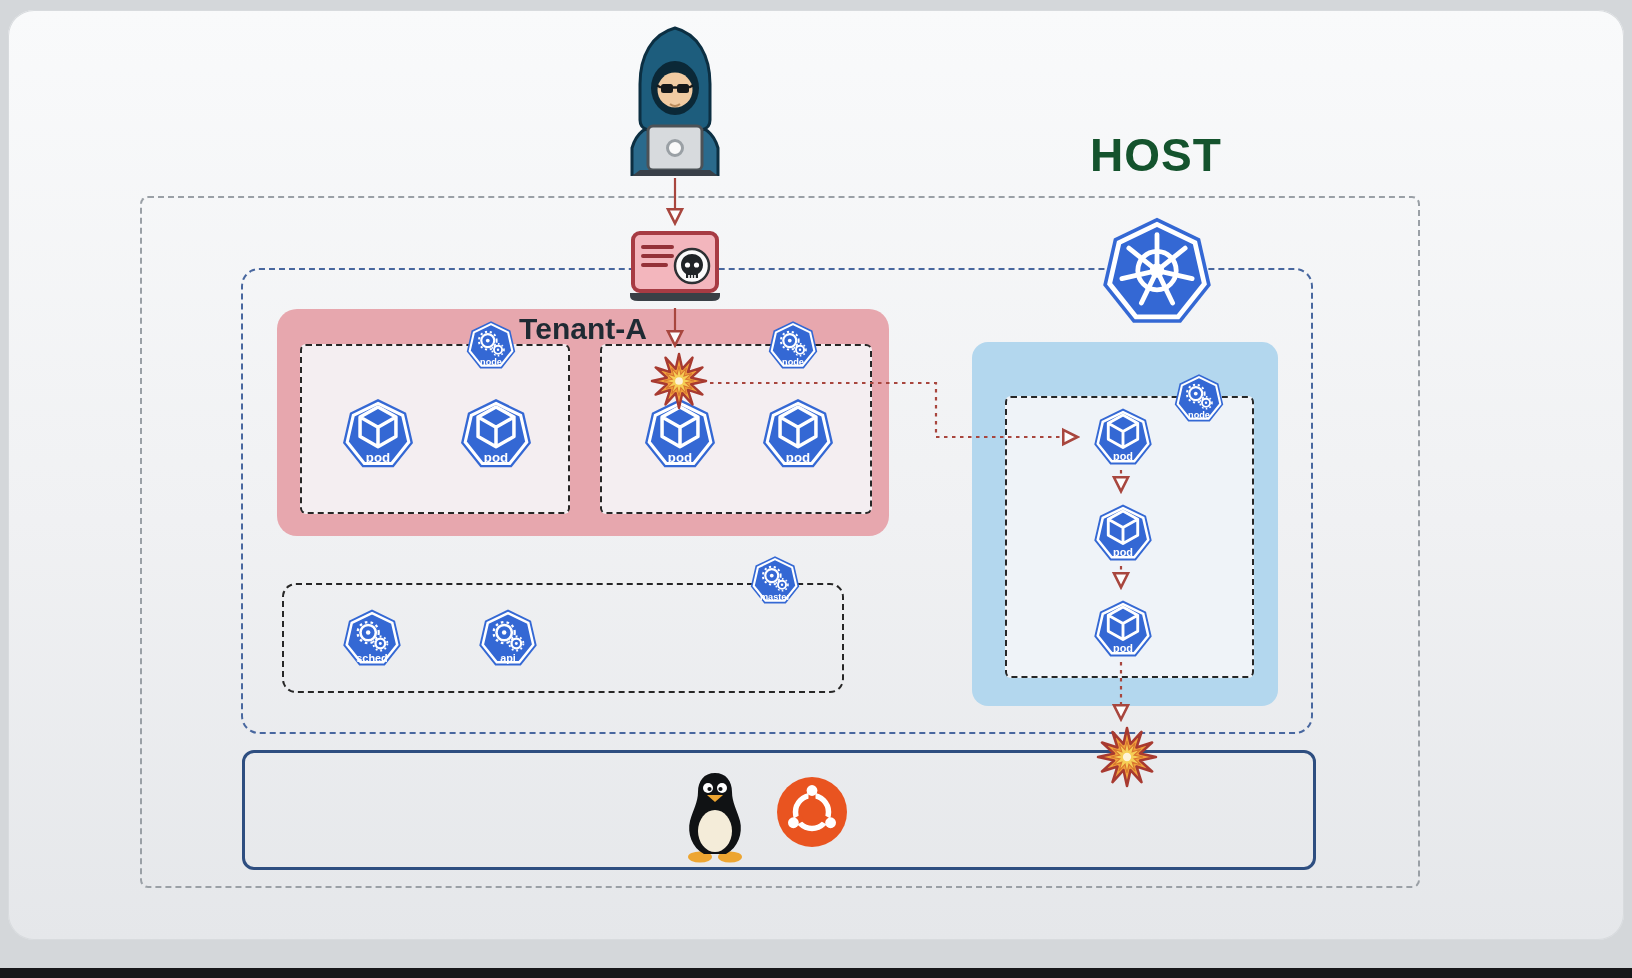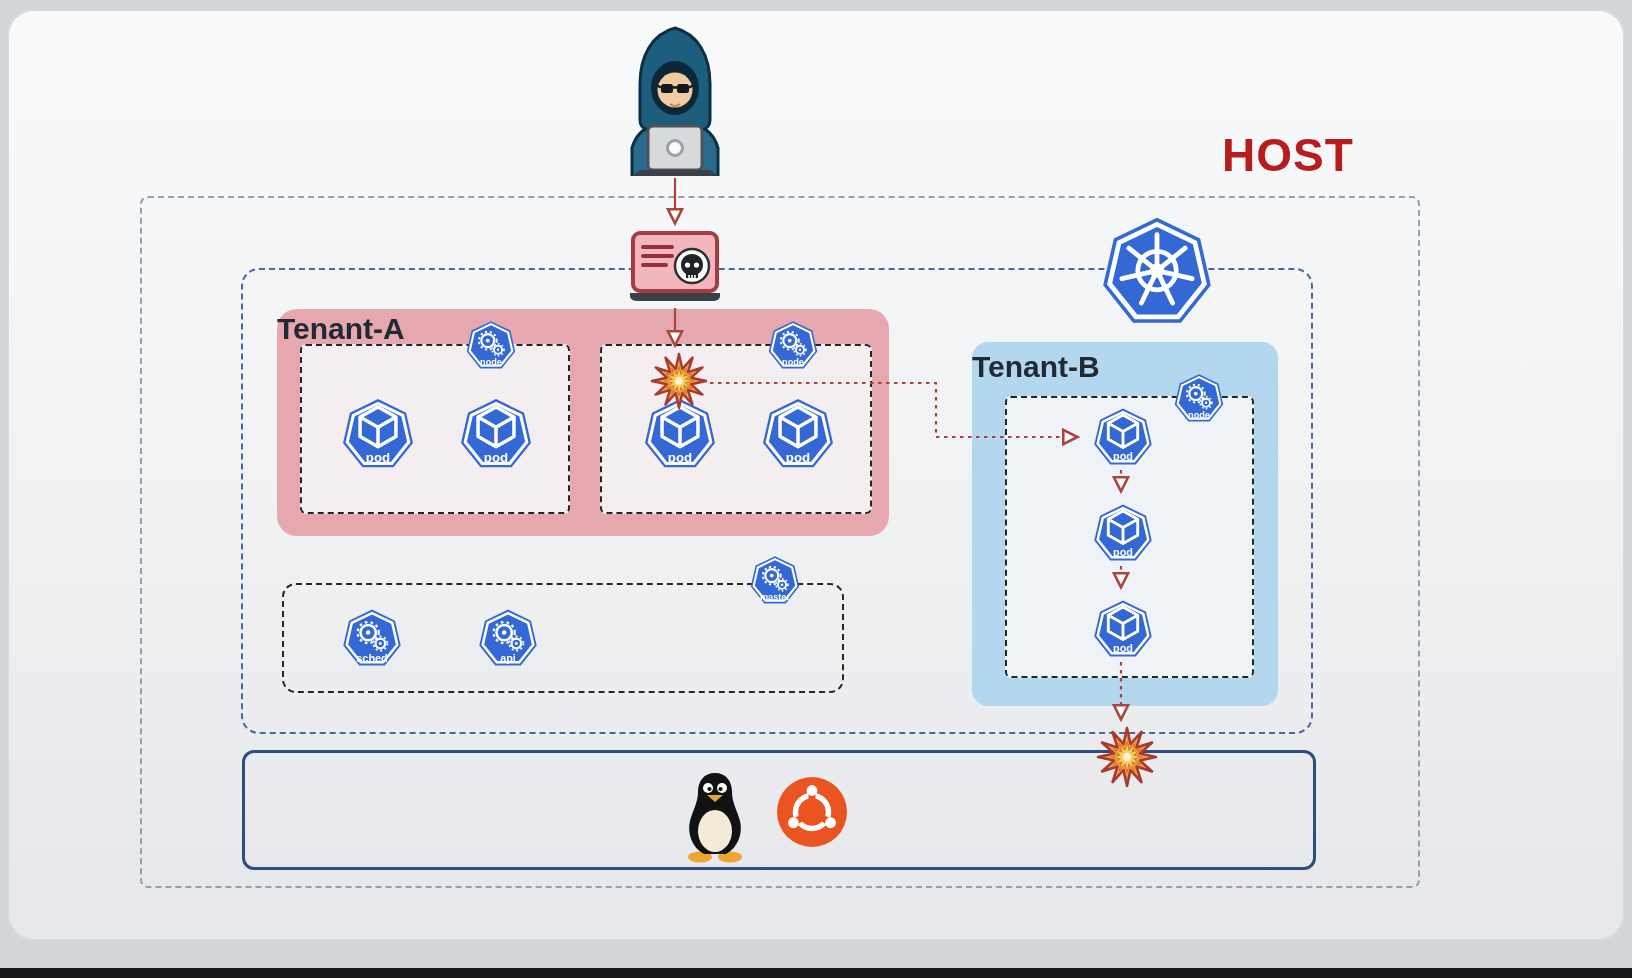--- a/index.html
+++ b/index.html
@@ -2,32 +2,32 @@
 <html><head>
 <meta charset="utf-8">
 <style>
   html,body{margin:0;padding:0;background:#c9ccd0;font-family:"Liberation Sans",sans-serif;}
   .stage{position:relative;width:1632px;height:978px;overflow:hidden;background:#d4d7da;}
   .panel{position:absolute;left:8px;top:10px;width:1616px;height:930px;border-radius:26px;
          background:linear-gradient(180deg,#f9fafb 0%,#f0f1f3 55%,#e5e7ea 100%);
          box-shadow:inset 0 0 0 1px #d8dbde;}
   .bottom-bar{position:absolute;left:0;top:968px;width:1632px;height:10px;background:#17181a;}
 
-  .host-label{position:absolute;left:1222px;top:128px;font-size:46px;font-weight:800;
-              letter-spacing:1px;color:#b91c1c;}
+  .host-label{position:absolute;left:1090px;top:128px;font-size:46px;font-weight:800;
+              letter-spacing:1px;color:#14532d;}
 
   .host-box{position:absolute;left:140px;top:196px;width:1276px;height:688px;
             border:2px dashed #9aa0a6;border-radius:8px;}
   .cluster-box{position:absolute;left:241px;top:268px;width:1068px;height:462px;
                border:2px dashed #48679f;border-radius:18px;}
 
   .tenant{position:absolute;border-radius:20px;}
   .tenant-a{left:277px;top:309px;width:612px;height:227px;background:#e7a7ae;}
   .tenant-b{left:972px;top:342px;width:306px;height:364px;background:#b3d7ee;border-radius:16px;}
-  .tenant-label{position:absolute;top:3px;left:0;width:100%;
+  .tenant-label{position:absolute;top:3px;left:0;width:100%;text-align:center;
                 font-size:30px;font-weight:800;color:#1f2a33;}
 
   .node-box{position:absolute;border:2.5px dashed #262626;border-radius:6px;
             background:rgba(245,246,248,0.9);}
   .nb1{left:23px;top:35px;width:266px;height:166px;}
   .nb2{left:323px;top:35px;width:268px;height:166px;}
   .nb3{left:33px;top:54px;width:245px;height:278px;}
 
   .cp-box{position:absolute;left:282px;top:583px;width:558px;height:106px;
           border:2.5px dashed #262626;border-radius:14px;}
@@ -150,21 +150,20 @@
       <text x="50" y="86" class="ht">sched</text>
     </svg>
     <svg class="hept-badge" viewBox="0 0 100 100" style="left:192px;top:22px;width:64px;height:64px">
       <use href="#sym-hept"></use>
         <use href="#sym-gears"></use>
       <text x="50" y="86" class="ht">api</text>
     </svg>
   </div>
 
   <div class="tenant tenant-b">
-    <div class="tenant-label" style="top:8px">Tenant-B</div>
 
     <div class="node-box nb3">
       <svg class="hept-badge" viewBox="0 0 100 100" style="right:26px;top:-26px;width:54px;height:54px">
         <use href="#sym-hept"></use>
           <use href="#sym-gears"></use>
         <text x="50" y="86" class="ht">node</text>
       </svg>
       <svg class="hept-badge" viewBox="0 0 100 100" style="left:84px;top:8px;width:64px;height:64px">
         <use href="#sym-hept"></use>
           <use href="#sym-cube"></use>

